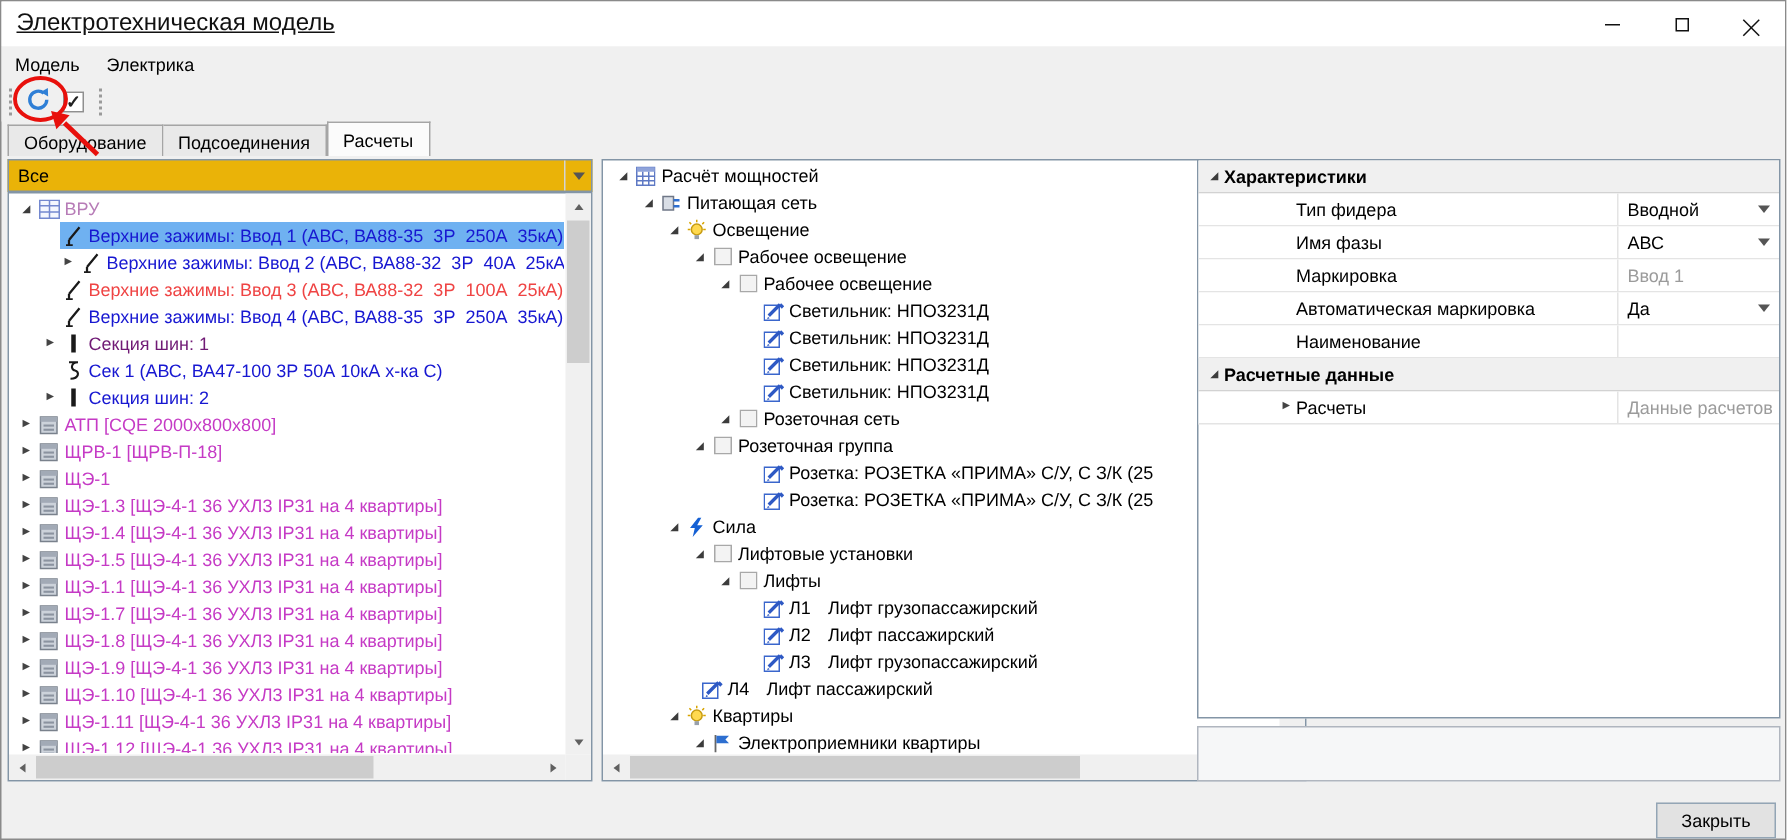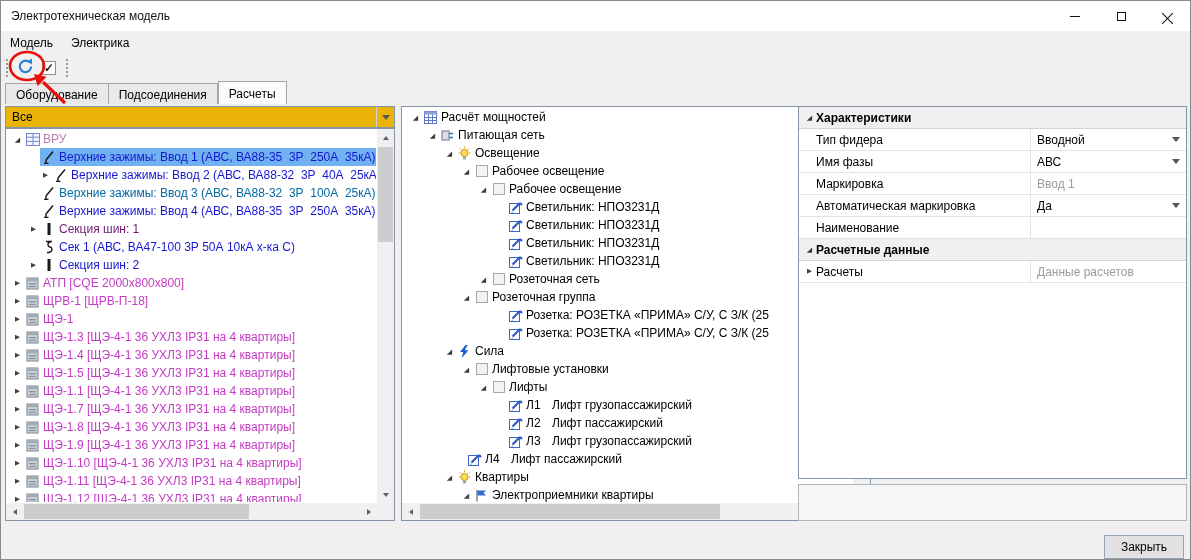--- a/index.html
+++ b/index.html
@@ -2,21 +2,21 @@
 <html><head>
 <meta charset="utf-8">
 <style>
   * { box-sizing: border-box; margin: 0; padding: 0; }
   html,body { width:1191px; height:560px; overflow:hidden; }
   body { font-family:"Liberation Sans","DejaVu Sans",sans-serif; font-size:12px; background:#f0f0f0; position:relative; color:#000; }
   .window { position:absolute; inset:0; background:#f0f0f0; border:1px solid #8a8a8a; }
 
   
   .titlebar { position:absolute; left:0; top:0; right:0; height:30px; background:#ffffff; display:flex; align-items:center; padding-left:10px; }
-  .title-text { font-size:12px; color:#111; }
+  .title-text { font-size:16px; color:#111;text-decoration:underline; }
   .wincontrols { position:absolute; right:0; top:0; height:30px; display:flex; }
   .winbtn { width:46px; height:30px; display:flex; align-items:center; justify-content:center; }
   .glyph-min { width:10px; height:1px; background:#111; display:block; }
   .glyph-max { width:9px; height:9px; border:1px solid #111; display:block; }
   .glyph-close { position:relative; width:11px; height:11px; display:block; }
   .glyph-close::before,.glyph-close::after { content:""; position:absolute; left:5px; top:0; width:1px; height:15px; background:#111; }
   .glyph-close::before { transform:rotate(45deg); }
   .glyph-close::after  { transform:rotate(-45deg); }
 
   
@@ -62,21 +62,21 @@
   .tri-up    { top:0; left:0; }    .tri-up::after    { content:""; border-left:3.5px solid transparent; border-right:3.5px solid transparent; border-bottom:4.5px solid #606060; }
   .tri-down  { bottom:0; left:0; } .tri-down::after  { content:""; border-left:3.5px solid transparent; border-right:3.5px solid transparent; border-top:4.5px solid #606060; }
   .tri-left  { left:0; top:0; }    .tri-left::after  { content:""; border-top:3.5px solid transparent; border-bottom:3.5px solid transparent; border-right:4.5px solid #606060; }
   .tri-right { right:0; top:0; }   .tri-right::after { content:""; border-top:3.5px solid transparent; border-bottom:3.5px solid transparent; border-left:4.5px solid #606060; }
   .vthumb { position:absolute; left:1px; width:15px; background:#cdcdcd; }
   .hthumb { position:absolute; top:1px; height:15px; background:#cdcdcd; }
 
   
   .prow { display:flex; height:22px; border-bottom:1px solid #e4e4e4; background:#fff; align-items:stretch; }
   .prow.header { background:#f0f0f0; font-weight:bold; align-items:center; padding-left:4px; border-bottom:1px solid #d2d2d2; }
-  .plabel { width:232px; display:flex; align-items:center; border-right:1px solid #e4e4e4; padding-left:4px; }
+  .plabel { width:232px; display:flex; align-items:center; border-right:1px solid #e4e4e4; padding-left:4px;margin-left:48px; }
   .pvalue { flex:1; display:flex; align-items:center; padding-left:6px; position:relative; }
   .pvalue .caret { position:absolute; right:6px; top:8px; }
   .pvtext.ph { color:#9b9b9b; }
 
   
   .close-btn { position:absolute; left:1103px; top:534px; width:80px; height:24px; background:#e2e2e2; border:1px solid #93a5b5; font-family:inherit; font-size:12px; }
 
   .ann { position:absolute; left:0; top:40px; z-index:50; pointer-events:none; }
 </style>
 </head>
@@ -172,21 +172,21 @@
           </span>
         </div>
         <div class="trow" style="padding-left:20px">
           <span class="exp"></span>
           <span class="selwrap">
             <span class="ticon">
               <svg width="12" height="14" viewBox="0 0 12 14">
                 <path d="M3 13.5 V10 M3 10 L10 1.5 M1 13.5 H5.5" stroke="#1a1a1a" stroke-width="1.5" fill="none"></path>
               </svg>
             </span>
-            <span class="tlabel" style="color:#0369a1">Верхние зажимы: Ввод 3 (АВС, ВА88-32  3Р  100А  25кА)</span>
+            <span class="tlabel" style="color:#ef4444">Верхние зажимы: Ввод 3 (АВС, ВА88-32  3Р  100А  25кА)</span>
           </span>
         </div>
         <div class="trow" style="padding-left:20px">
           <span class="exp"></span>
           <span class="selwrap">
             <span class="ticon">
               <svg width="12" height="14" viewBox="0 0 12 14">
                 <path d="M3 13.5 V10 M3 10 L10 1.5 M1 13.5 H5.5" stroke="#1a1a1a" stroke-width="1.5" fill="none"></path>
               </svg>
             </span>

